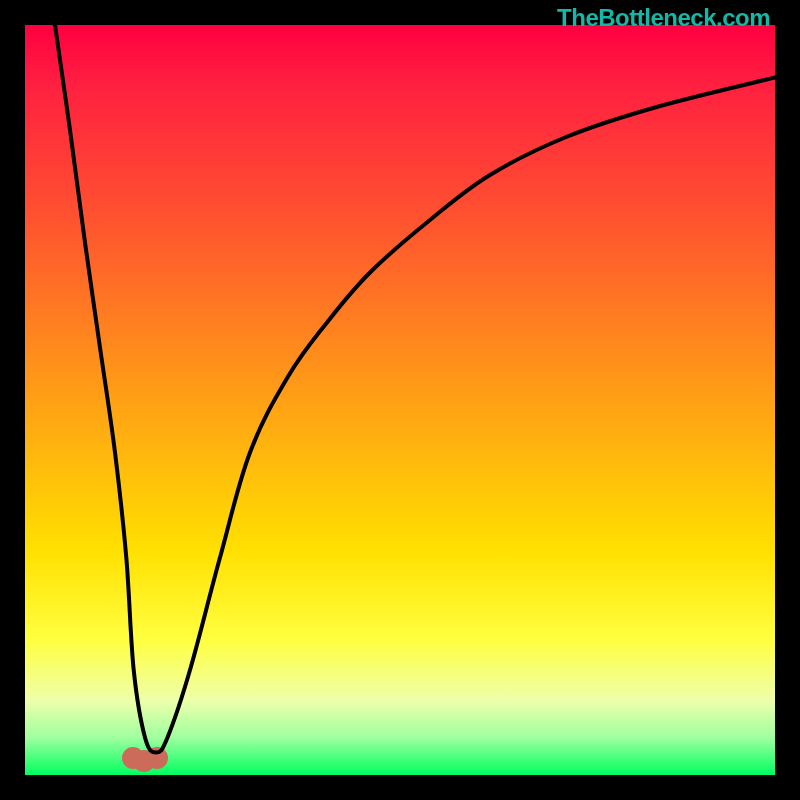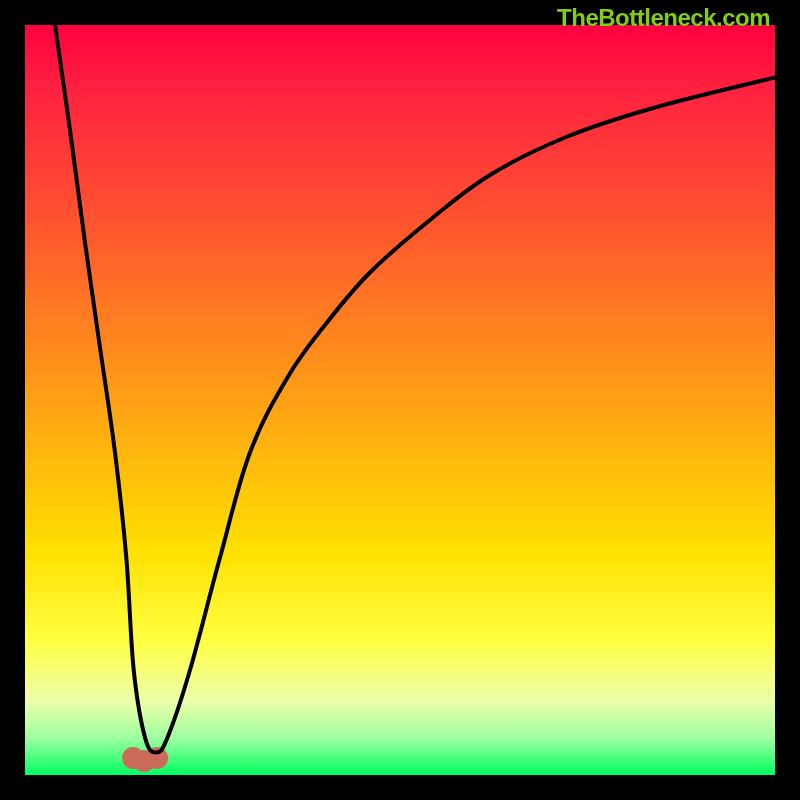--- a/index.html
+++ b/index.html
@@ -30,21 +30,21 @@
       #a0ffa0 95%,
       #00ff60 100%
     );
   }
   .watermark {
     position: absolute;
     top: 4px;
     right: 30px;
     font-size: 24px;
     font-weight: bold;
-    color: #84cc16;
+    color: #14b8a6;
     text-shadow: 0 0 2px rgba(0,0,0,0.2);
     letter-spacing: -0.5px;
     z-index: 10;
   }
   svg.curve {
     position: absolute;
     left: 0;
     top: 0;
     width: 750px;
     height: 750px;

